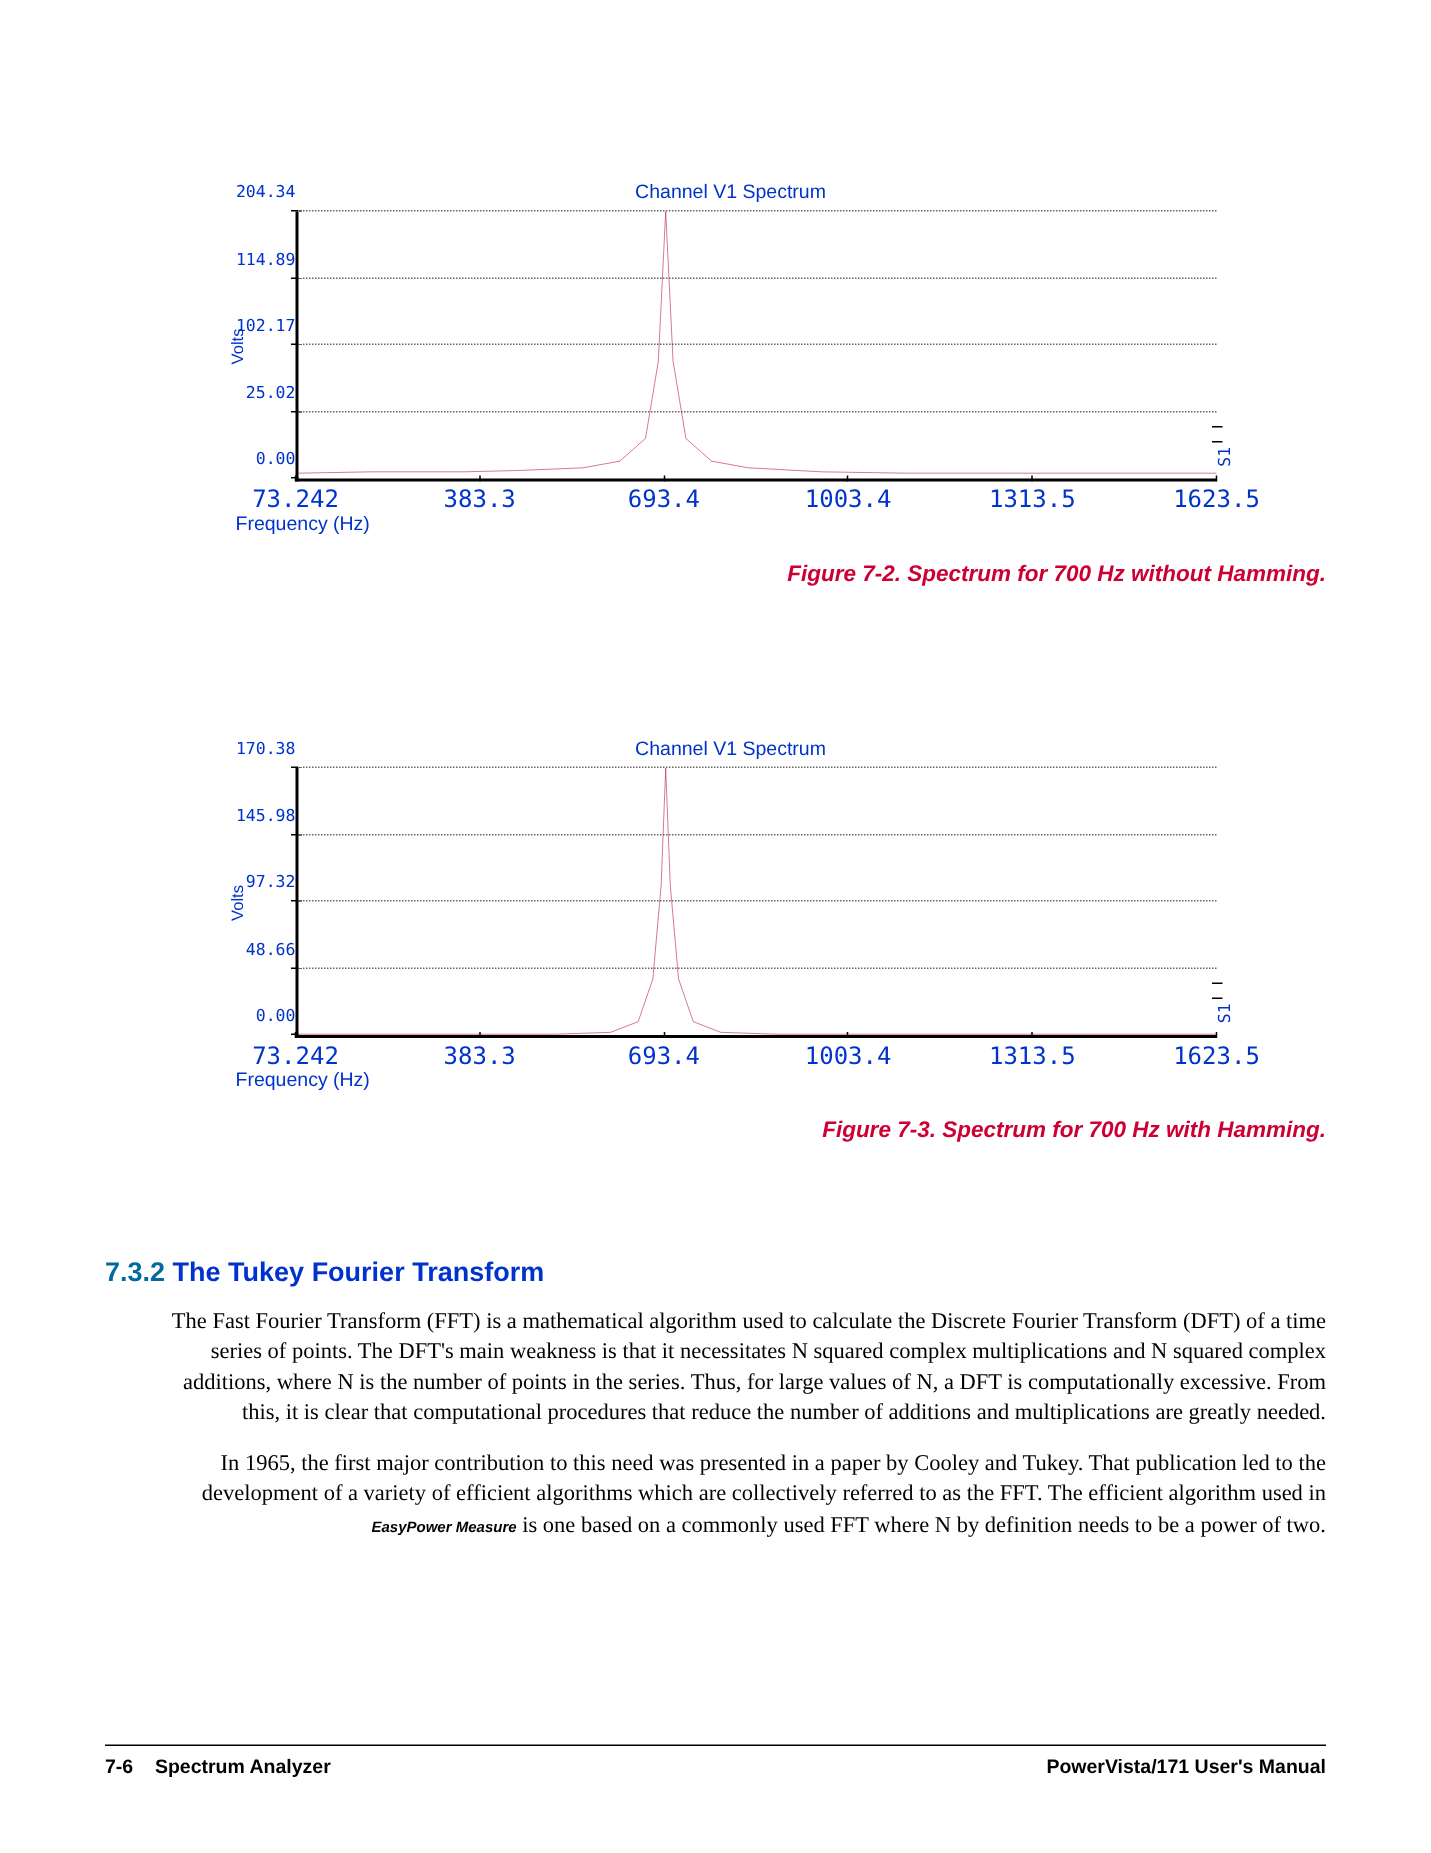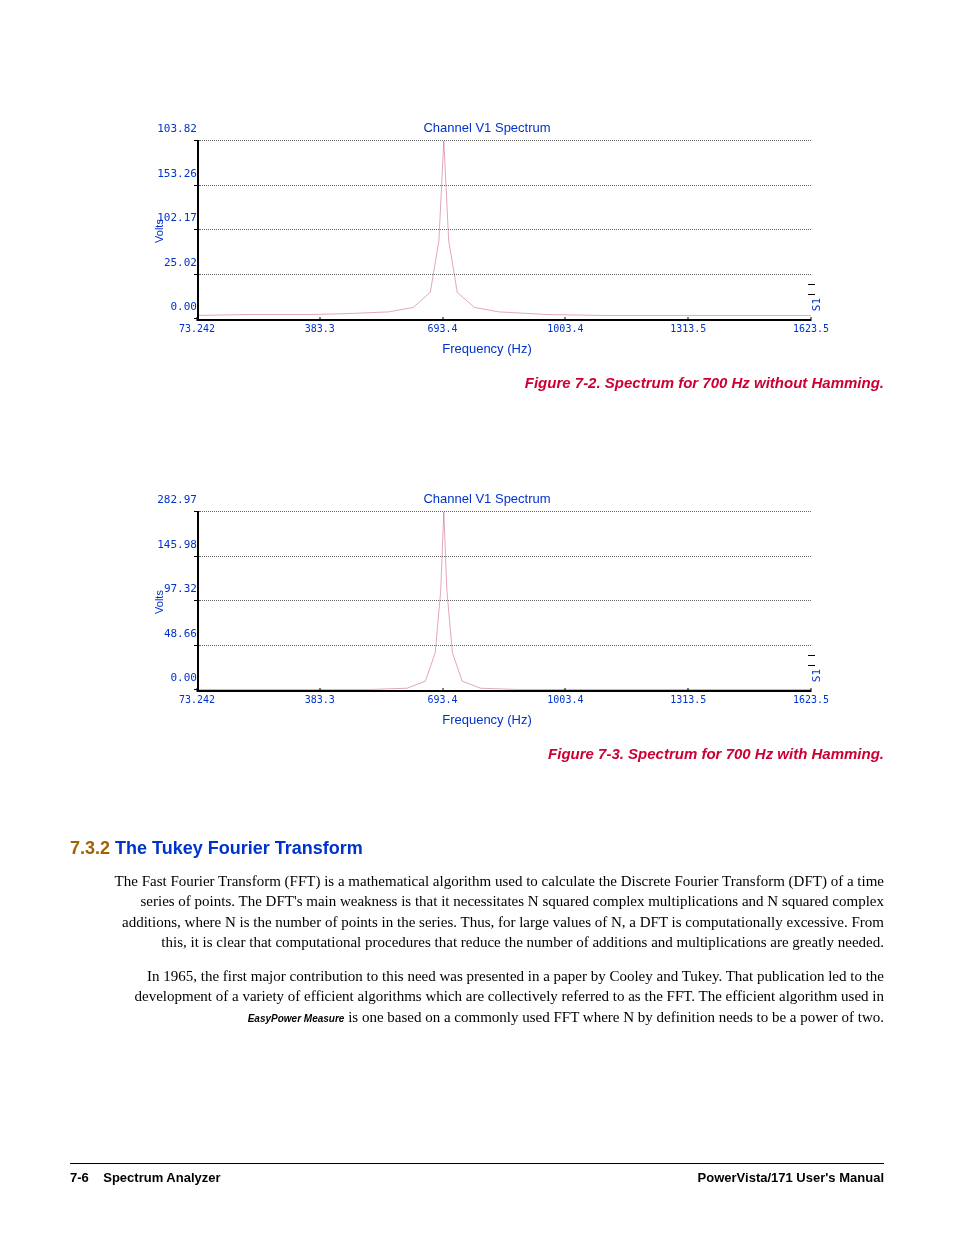--- a/index.html
+++ b/index.html
@@ -87,33 +87,32 @@
   .x-ticks {
     position: relative;
     margin-left: 60px;
     margin-right: 6px;
     height: 16px;
   }
   .x-tick {
     position: absolute;
     transform: translateX(-50%);
     font-family: monospace;
-    font-size: 10px;
+    font-size: 16px;
     color: #0033cc;
     top: 2px;
   }
   .x-tick-mark{
     position:absolute;
     top:-4px;
     height:4px;
     border-left:1px solid #000;
     transform:translateX(-50%);
   }
   .x-label {
-    text-align: center;
     font-family: Arial, Helvetica, sans-serif;
     font-size: 13px;
     color: #0033cc;
     margin-top: 4px;
     margin-left:20px;
   }
   .caption {
     font-family: Arial, Helvetica, sans-serif;
     font-size: 15px;
     font-weight: bold;
@@ -123,21 +122,21 @@
     margin-top: 6px;
   }
   .gap-after-fig1 { height: 100px; }
   .gap-after-fig2 { height: 76px; }
   .section-heading {
     font-family: Arial, Helvetica, sans-serif;
     font-size: 18px;
     font-weight: bold;
     margin-bottom: 12px;
   }
-  .section-heading .num { color: #a16207; }
+  .section-heading .num { color: #0369a1; }
   .section-heading .title { color: #0033cc; }
   .body-para {
     font-size: 15px;
     line-height: 1.35;
     margin-left: 42px;
     margin-bottom: 14px;
     text-align: right;
   }
   .body-para .sw { font-style: italic; font-family: Arial, Helvetica, sans-serif; font-size:10px; font-weight:bold;}
   .footer {
@@ -170,22 +169,22 @@
       <div class="grid-line" style="bottom:75%"></div>
       <div class="grid-line" style="bottom:100%"></div>
       <div class="y-tick-mark" style="bottom:0%"></div>
       <div class="y-tick-mark" style="bottom:25%"></div>
       <div class="y-tick-mark" style="bottom:50%"></div>
       <div class="y-tick-mark" style="bottom:75%"></div>
       <div class="y-tick-mark" style="bottom:100%"></div>
       <div class="y-tick" style="bottom:0%">0.00</div>
       <div class="y-tick" style="bottom:25%">25.02</div>
       <div class="y-tick" style="bottom:50%">102.17</div>
-      <div class="y-tick" style="bottom:75%">153.26</div>
-      <div class="y-tick" style="bottom:100%">103.82</div>
+      <div class="y-tick" style="bottom:75%">114.89</div>
+      <div class="y-tick" style="bottom:100%">204.34</div>
       <span class="s1-label">S1</span>
       <div class="s1-tick" style="bottom:24px"></div>
       <div class="s1-tick" style="bottom:34px"></div>
       <svg class="curve" viewBox="0 0 100 100" preserveAspectRatio="none">
         <path d="M 0 98 L 8 97.5 L 18 97.5 L 24 97 L 31 96 L 35 93.5 L 37.8 85 L 39.2 56 L 40 0 L 40.8 56 L 42.2 85 L 45 93.5 L 49 96 L 57 97.5 L 66 98 L 79 98 L 92 98 L 100 98" fill="none" stroke="#aa0033" stroke-width="0.35" vector-effect="non-scaling-stroke"></path>
       </svg>
     </div>
   </div>
   <div class="x-ticks">
     <div class="x-tick-mark" style="left:0%"></div>
@@ -218,21 +217,21 @@
       <div class="grid-line" style="bottom:100%"></div>
       <div class="y-tick-mark" style="bottom:0%"></div>
       <div class="y-tick-mark" style="bottom:25%"></div>
       <div class="y-tick-mark" style="bottom:50%"></div>
       <div class="y-tick-mark" style="bottom:75%"></div>
       <div class="y-tick-mark" style="bottom:100%"></div>
       <div class="y-tick" style="bottom:0%">0.00</div>
       <div class="y-tick" style="bottom:25%">48.66</div>
       <div class="y-tick" style="bottom:50%">97.32</div>
       <div class="y-tick" style="bottom:75%">145.98</div>
-      <div class="y-tick" style="bottom:100%">282.97</div>
+      <div class="y-tick" style="bottom:100%">170.38</div>
       <span class="s1-label">S1</span>
       <div class="s1-tick" style="bottom:24px"></div>
       <div class="s1-tick" style="bottom:34px"></div>
       <svg class="curve" viewBox="0 0 100 100" preserveAspectRatio="none">
         <path d="M 0 99.7 L 15 99.7 L 28 99.7 L 34 99 L 37 95 L 38.6 79 L 39.5 44 L 40 0 L 40.5 44 L 41.4 79 L 43 95 L 46 99 L 52 99.7 L 66 99.7 L 85 99.7 L 100 99.7" fill="none" stroke="#aa0033" stroke-width="0.35" vector-effect="non-scaling-stroke"></path>
       </svg>
     </div>
   </div>
   <div class="x-ticks">
     <div class="x-tick-mark" style="left:0%"></div>

